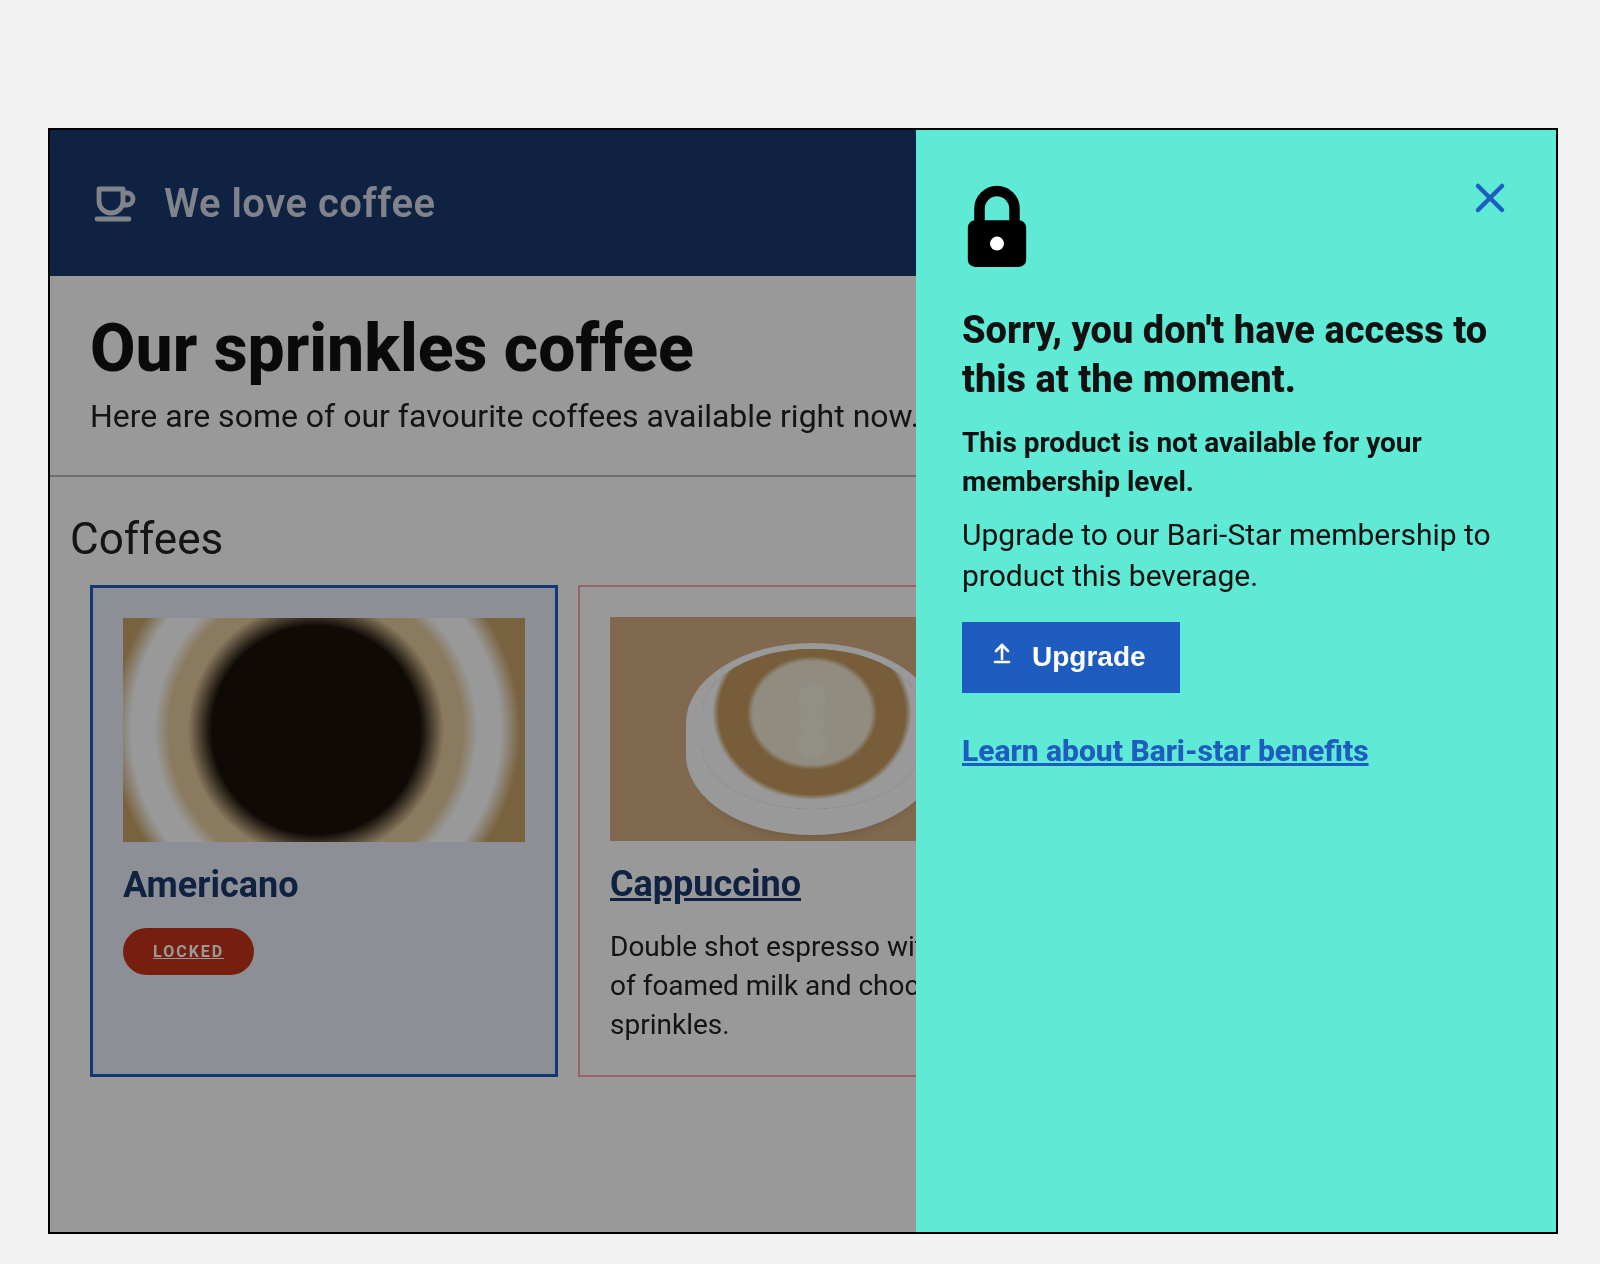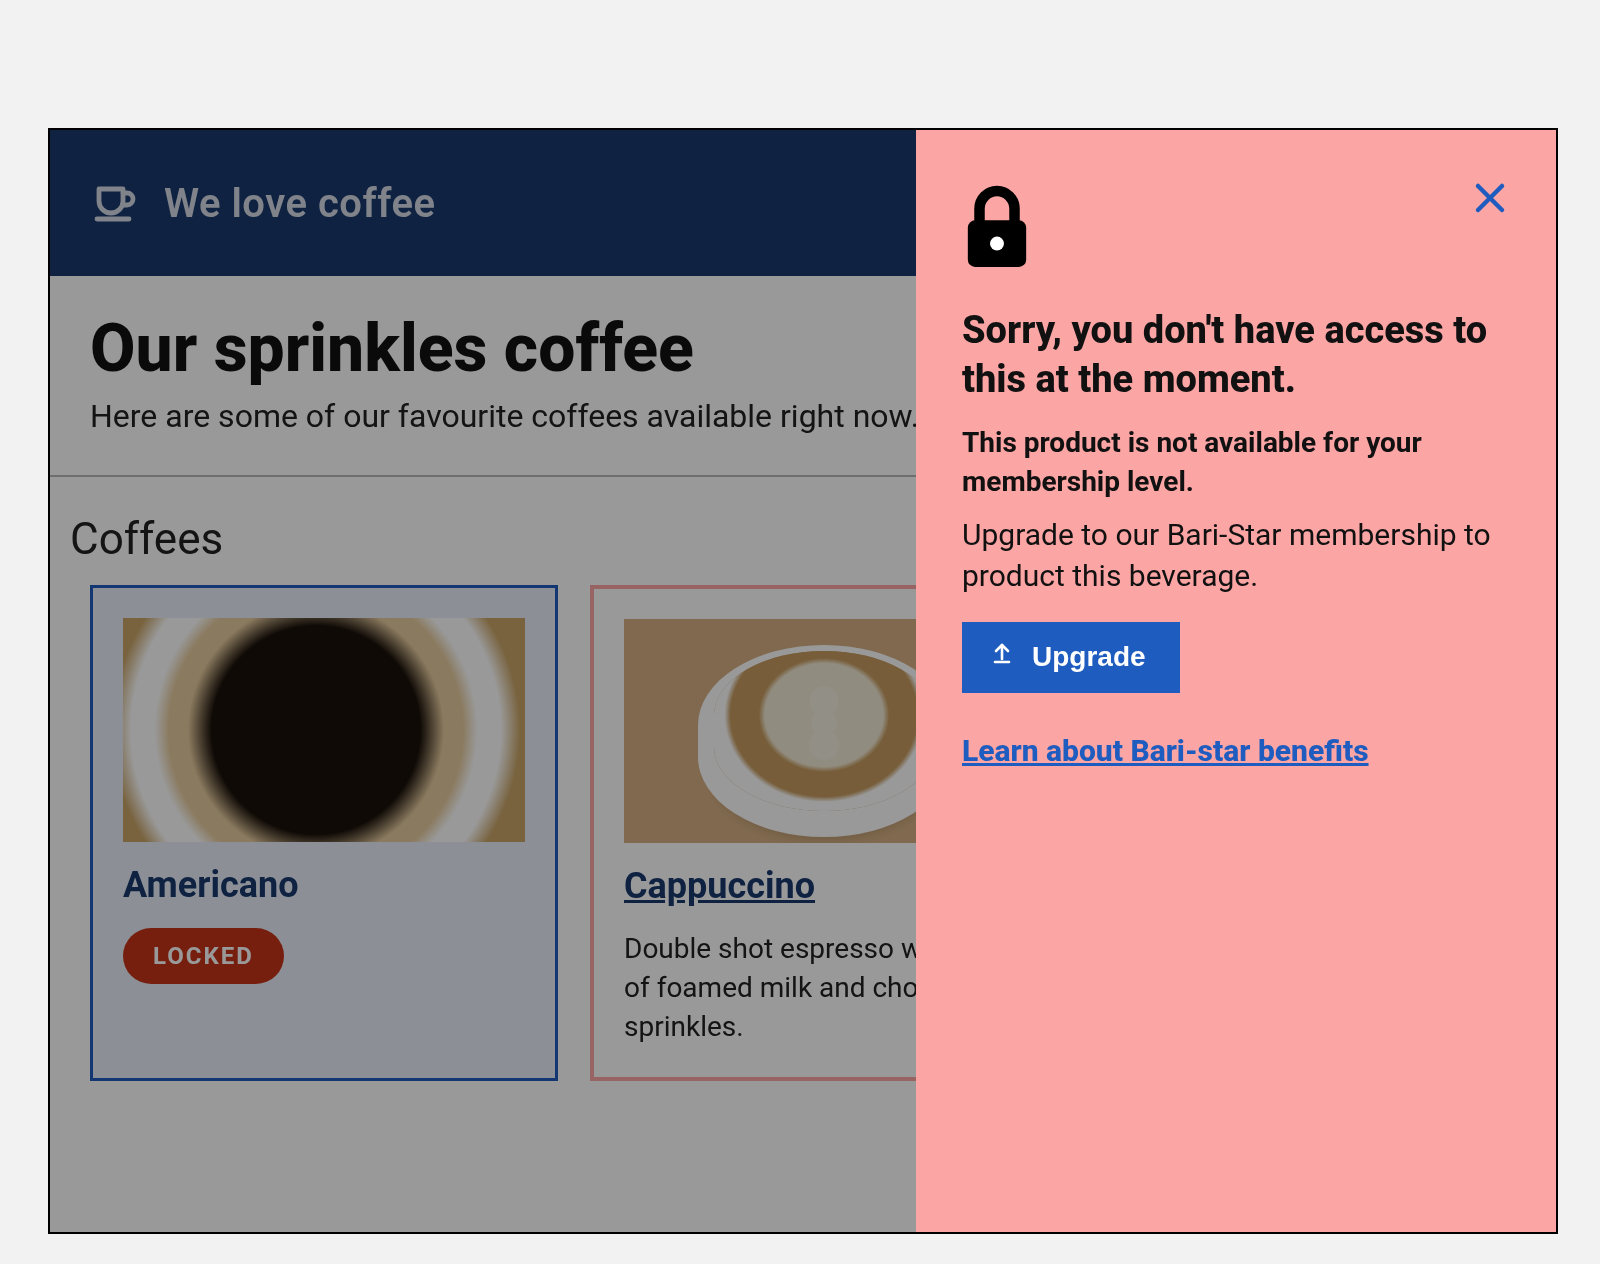--- a/index.html
+++ b/index.html
@@ -58,26 +58,26 @@
     color: #222;
   }
   .section-title {
     font-size: 44px;
     font-weight: 400;
     color: #222;
     padding: 36px 20px 20px;
   }
   .cards {
     display: flex;
-    gap: 32px;
+    gap: 20px;
     padding: 0 40px 40px;
   }
   .card {
     width: 468px;
-    border: 4px solid #fca5a5;
+    border: 2px solid #fca5a5;
     background: #fff;
     padding: 30px;
     display: flex;
     flex-direction: column;
     gap: 22px;
   }
   .card.selected {
     border: 3px solid #1f5cbf;
     background: #eaf1fb;
   }
@@ -120,37 +120,38 @@
   .card p {
     font-size: 28px;
     color: #222;
     line-height: 1.4;
   }
   .locked-pill {
     align-self: flex-start;
     background: #c53419;
     color: #fff;
     font-weight: 700;
-    font-size: 24px;
+    font-size: 16px;
     letter-spacing: 2px;
     padding: 14px 30px;
     border-radius: 34px;
+    text-decoration: underline;
   }
 
   
   .overlay {
     position: absolute;
     inset: 0;
     background: rgba(0,0,0,0.40);
   }
   .drawer {
     position: absolute;
     top: 0; right: 0; bottom: 0;
     width: 640px;
-    background: #fca5a5;
+    background: #5eead4;
     padding: 48px 46px;
   }
   .close-x {
     position: absolute;
     top: 50px; right: 48px;
     width: 36px; height: 36px;
     cursor: pointer;
   }
   .close-x svg { width: 100%; height: 100%; }
   .lock-wrap { margin-top: 6px; margin-bottom: 28px; }

